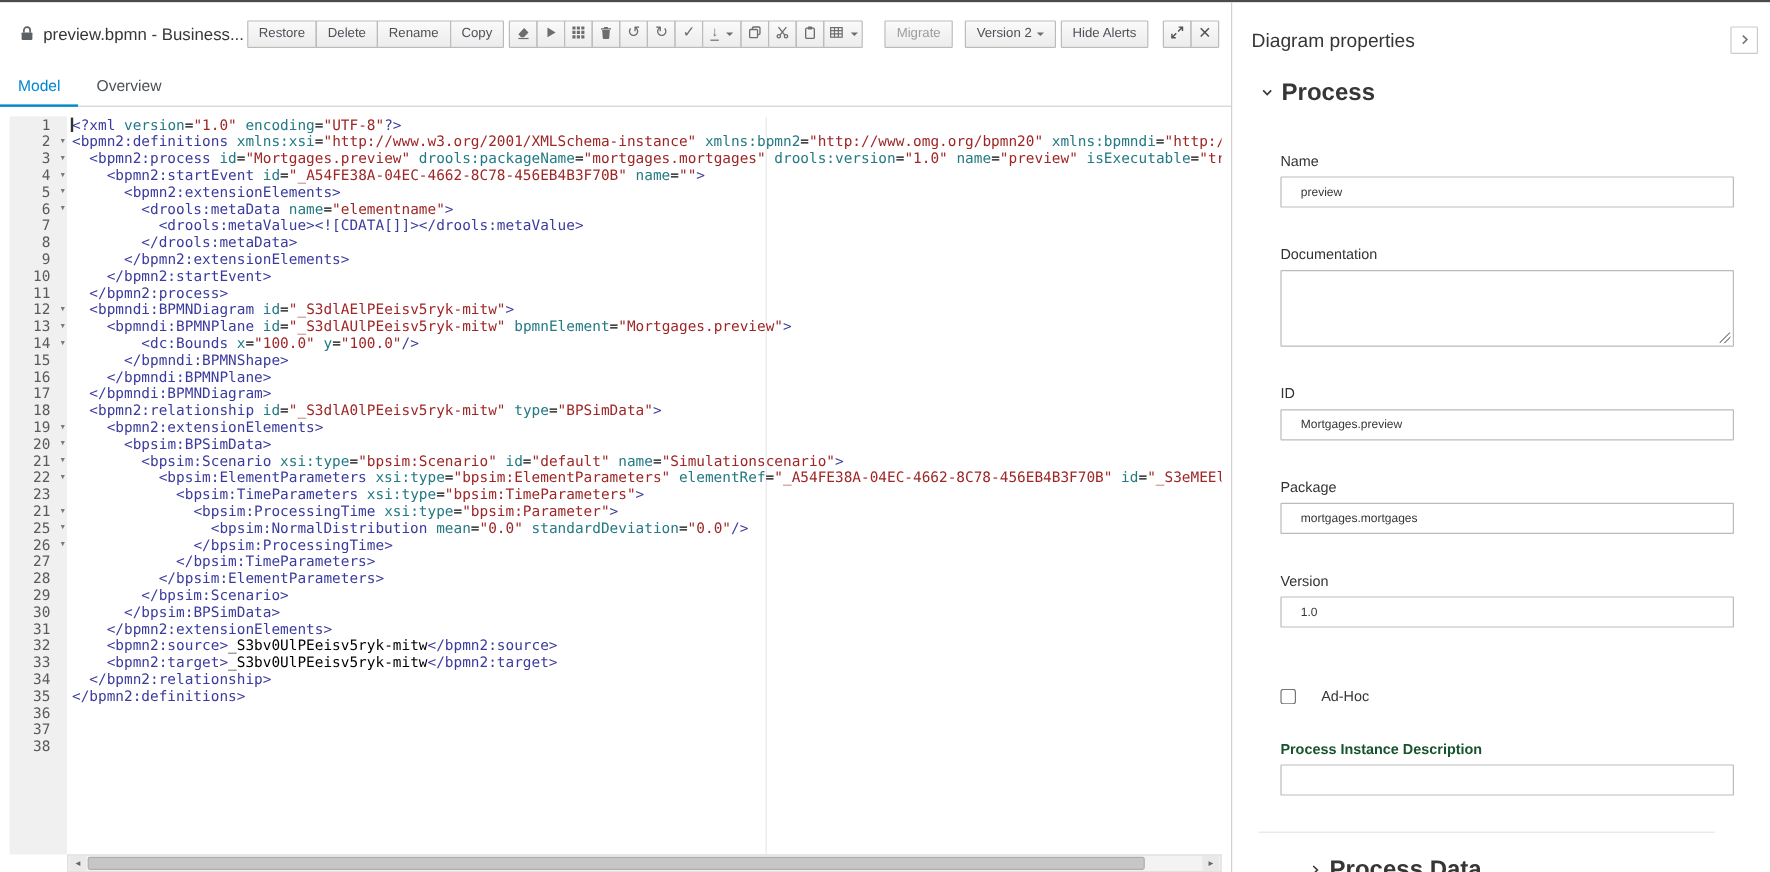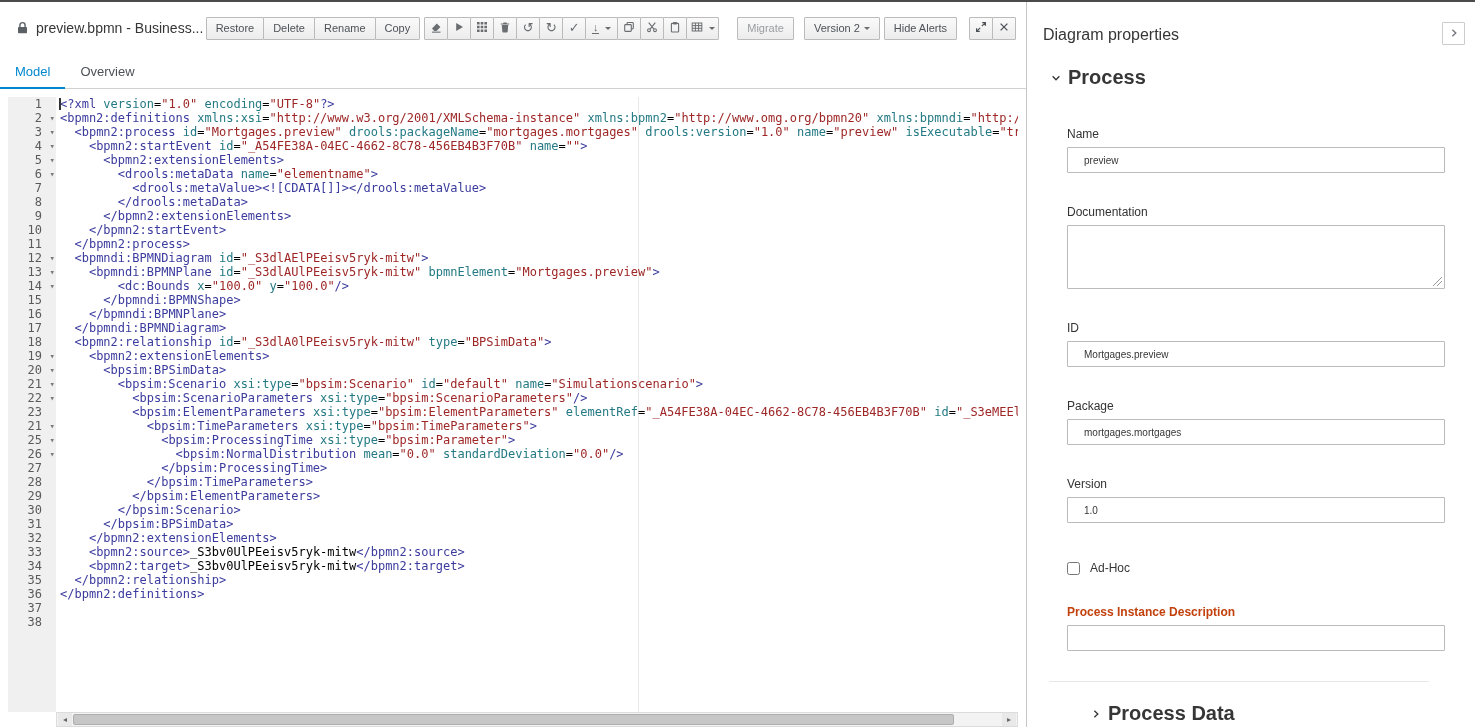--- a/index.html
+++ b/index.html
@@ -60,29 +60,29 @@
   .panel-title{font-size:16px;font-weight:400;color:#363636}
   .panel-collapse{position:absolute;top:20px;right:10px;width:23px;height:23px;
     background:#fff;border:1px solid #ccc;border-radius:1px;display:flex;align-items:center;justify-content:center;cursor:pointer}
   .section{display:flex;align-items:center;gap:7px;cursor:pointer}
   .section-process{margin:22px 16px 0 24px}
   .section-pd{margin:20px 16px 0 24px}
   .section-label{font-size:20px;font-weight:600;color:#363636}
   .form{padding:14px 30px 0 40px}
   .f-label{display:block;margin:32px 0 6px;font-size:12px;color:#333}
   .f-label.first{margin-top:24px}
-  .f-label.bold{font-weight:700;color:#c2410c;margin-top:30px}
+  .f-label.bold{font-weight:700;color:#14532d;margin-top:30px}
   .f-input{display:block;width:100%;height:26px;border:1px solid #bbb;border-radius:1px;
     padding:0 16px;font-size:10px;color:#363636;font-family:"Liberation Sans",sans-serif;background:#fff}
   .ta-wrap{position:relative}
   .f-textarea{display:block;width:100%;height:64px;border:1px solid #bbb;border-radius:1px;
     padding:6px 8px;font-size:12px;color:#363636;font-family:"Liberation Sans",sans-serif;resize:none}
   .grip{position:absolute;right:3px;bottom:3px;width:9px;height:9px;
     background:linear-gradient(135deg,transparent 0 45%,#999 45% 52%,transparent 52% 68%,#999 68% 75%,transparent 75%)}
-  .checkbox-row{display:flex;align-items:center;gap:10px;margin-top:38px}
+  .checkbox-row{display:flex;align-items:center;gap:21px;margin-top:50px}
   .f-check{width:13px;height:13px;accent-color:#0088ce}
   .check-label{font-size:12px;color:#363636;cursor:pointer}
   .divider{margin:30px 16px 0 -18px;border-top:1px solid #e7e7e7}
 </style>
 </head>
 <body>
 
 <div class="app">
 
   <div class="left-pane">
@@ -260,21 +260,20 @@
             <div class="code-line">  <span class="tk-tag">&lt;bpmndi:BPMNDiagram</span> <span class="tk-attr">id</span>=<span class="tk-str">"_S3dlAElPEeisv5ryk-mitw"</span><span class="tk-tag">&gt;</span></div>
             <div class="code-line">    <span class="tk-tag">&lt;bpmndi:BPMNPlane</span> <span class="tk-attr">id</span>=<span class="tk-str">"_S3dlAUlPEeisv5ryk-mitw"</span> <span class="tk-attr">bpmnElement</span>=<span class="tk-str">"Mortgages.preview"</span><span class="tk-tag">&gt;</span></div>
             <div class="code-line">        <span class="tk-tag">&lt;dc:Bounds</span> <span class="tk-attr">x</span>=<span class="tk-str">"100.0"</span> <span class="tk-attr">y</span>=<span class="tk-str">"100.0"</span><span class="tk-tag">/&gt;</span></div>
             <div class="code-line">      <span class="tk-tag">&lt;/bpmndi:BPMNShape</span><span class="tk-tag">&gt;</span></div>
             <div class="code-line">    <span class="tk-tag">&lt;/bpmndi:BPMNPlane</span><span class="tk-tag">&gt;</span></div>
             <div class="code-line">  <span class="tk-tag">&lt;/bpmndi:BPMNDiagram</span><span class="tk-tag">&gt;</span></div>
             <div class="code-line">  <span class="tk-tag">&lt;bpmn2:relationship</span> <span class="tk-attr">id</span>=<span class="tk-str">"_S3dlA0lPEeisv5ryk-mitw"</span> <span class="tk-attr">type</span>=<span class="tk-str">"BPSimData"</span><span class="tk-tag">&gt;</span></div>
             <div class="code-line">    <span class="tk-tag">&lt;bpmn2:extensionElements</span><span class="tk-tag">&gt;</span></div>
             <div class="code-line">      <span class="tk-tag">&lt;bpsim:BPSimData</span><span class="tk-tag">&gt;</span></div>
             <div class="code-line">        <span class="tk-tag">&lt;bpsim:Scenario</span> <span class="tk-attr">xsi:type</span>=<span class="tk-str">"bpsim:Scenario"</span> <span class="tk-attr">id</span>=<span class="tk-str">"default"</span> <span class="tk-attr">name</span>=<span class="tk-str">"Simulationscenario"</span><span class="tk-tag">&gt;</span></div>
-            <div class="code-line">          <span class="tk-tag">&lt;bpsim:ScenarioParameters</span> <span class="tk-attr">xsi:type</span>=<span class="tk-str">"bpsim:ScenarioParameters"</span><span class="tk-tag">/&gt;</span></div>
             <div class="code-line">          <span class="tk-tag">&lt;bpsim:ElementParameters</span> <span class="tk-attr">xsi:type</span>=<span class="tk-str">"bpsim:ElementParameters"</span> <span class="tk-attr">elementRef</span>=<span class="tk-str">"_A54FE38A-04EC-4662-8C78-456EB4B3F70B"</span> <span class="tk-attr">id</span>=<span class="tk-str">"_S3eMEElPEeisv5ryk-mitw"</span></div>
             <div class="code-line">            <span class="tk-tag">&lt;bpsim:TimeParameters</span> <span class="tk-attr">xsi:type</span>=<span class="tk-str">"bpsim:TimeParameters"</span><span class="tk-tag">&gt;</span></div>
             <div class="code-line">              <span class="tk-tag">&lt;bpsim:ProcessingTime</span> <span class="tk-attr">xsi:type</span>=<span class="tk-str">"bpsim:Parameter"</span><span class="tk-tag">&gt;</span></div>
             <div class="code-line">                <span class="tk-tag">&lt;bpsim:NormalDistribution</span> <span class="tk-attr">mean</span>=<span class="tk-str">"0.0"</span> <span class="tk-attr">standardDeviation</span>=<span class="tk-str">"0.0"</span><span class="tk-tag">/&gt;</span></div>
             <div class="code-line">              <span class="tk-tag">&lt;/bpsim:ProcessingTime</span><span class="tk-tag">&gt;</span></div>
             <div class="code-line">            <span class="tk-tag">&lt;/bpsim:TimeParameters</span><span class="tk-tag">&gt;</span></div>
             <div class="code-line">          <span class="tk-tag">&lt;/bpsim:ElementParameters</span><span class="tk-tag">&gt;</span></div>
             <div class="code-line">        <span class="tk-tag">&lt;/bpsim:Scenario</span><span class="tk-tag">&gt;</span></div>
             <div class="code-line">      <span class="tk-tag">&lt;/bpsim:BPSimData</span><span class="tk-tag">&gt;</span></div>
             <div class="code-line">    <span class="tk-tag">&lt;/bpmn2:extensionElements</span><span class="tk-tag">&gt;</span></div>

